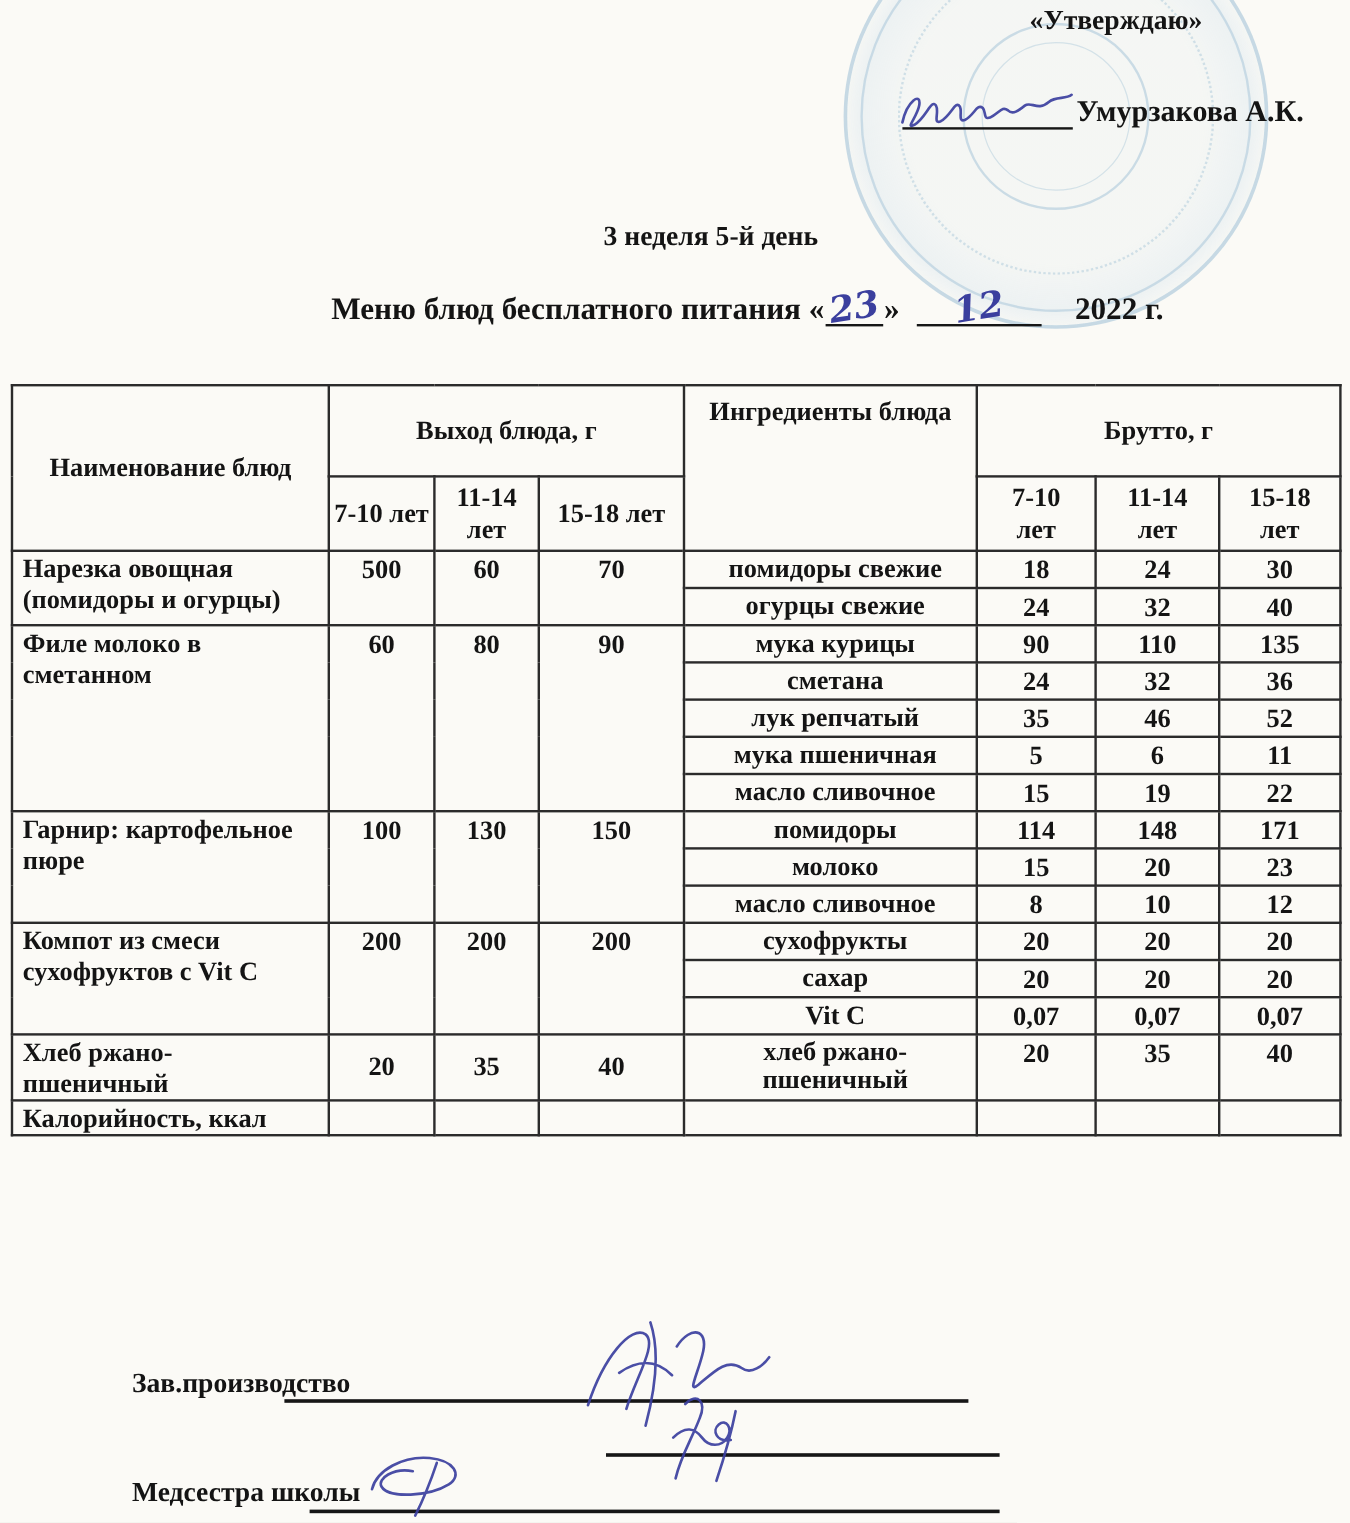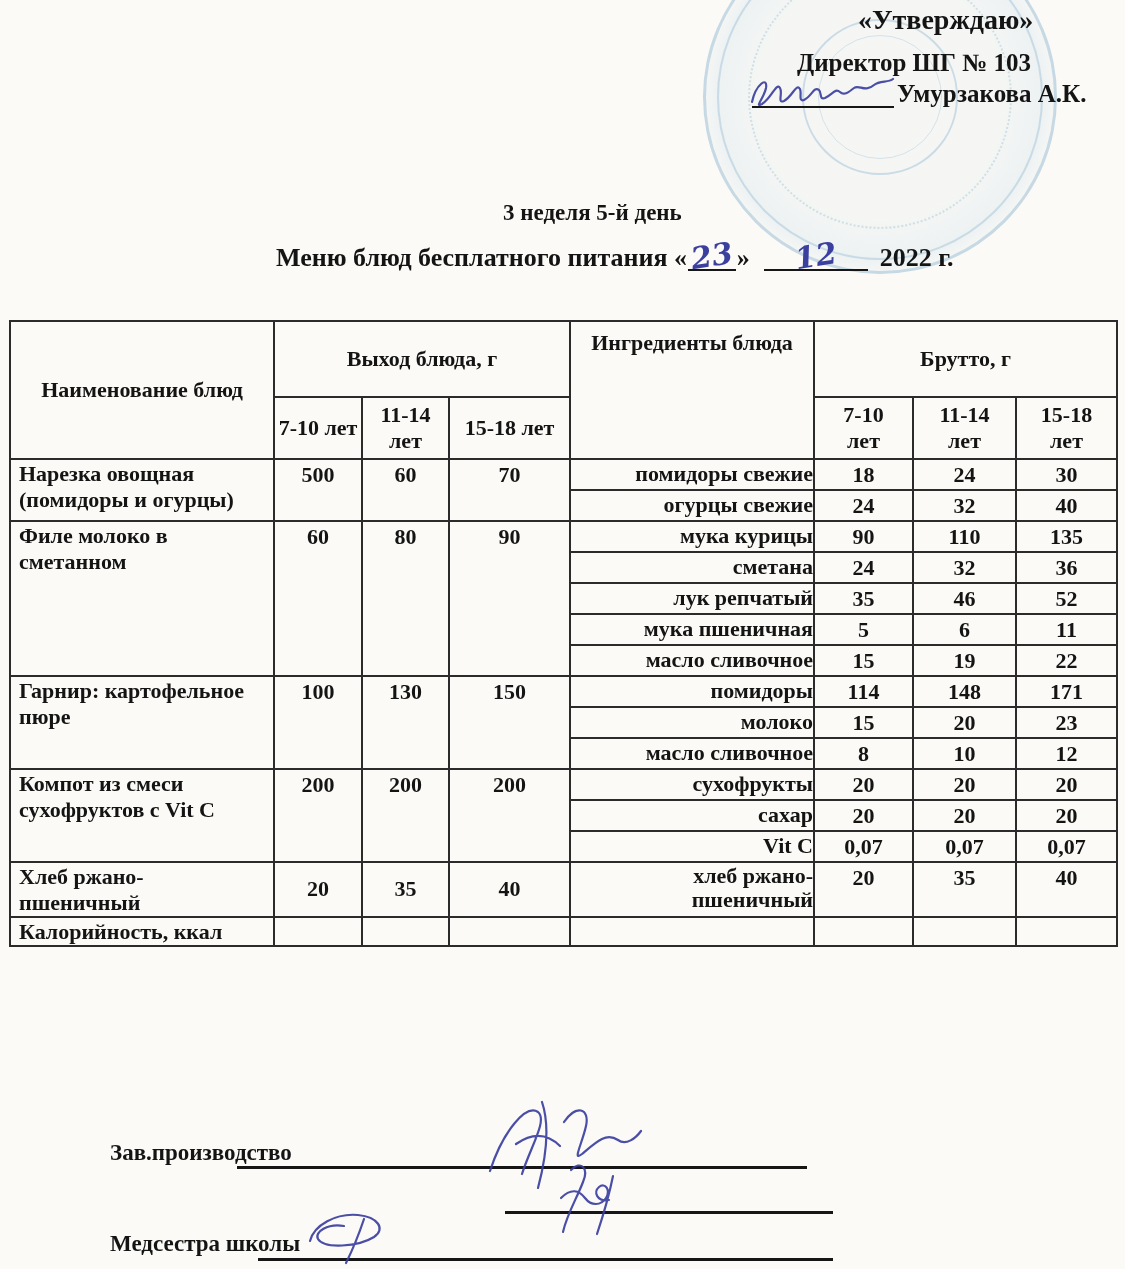--- a/index.html
+++ b/index.html
@@ -14,78 +14,77 @@
     position:absolute; left:703px; top:-80px; width:348px; height:348px;
     border-radius:50%; border:3px solid rgba(127,172,202,.40);
     background:radial-gradient(circle, rgba(165,202,226,.07) 50%, rgba(165,202,226,.16) 66%, rgba(165,202,226,.05) 72%);
   }
   .stamp .ring-outer2 { position:absolute; inset:11px; border-radius:50%; border:2px solid rgba(127,172,202,.33); }
   .stamp .ring-dotted { position:absolute; inset:42px; border-radius:50%; border:2px dotted rgba(127,172,202,.30); }
   .stamp .ring-inner  { position:absolute; inset:96px; border-radius:50%; border:2px solid rgba(127,172,202,.36); }
   .stamp .ring-inner2 { position:absolute; inset:112px; border-radius:50%; border:1.5px solid rgba(127,172,202,.28); }
 
   
-  .approve-quote   { position:absolute; left:858px; top:4px;  font-size:28px; font-weight:bold; }
+  .approve-quote   { position:absolute; left:858px; top:4px;  font-size:23px; font-weight:bold; }
   .approve-director{ position:absolute; left:797px; top:49px; font-size:25px; font-weight:bold; }
   .approve-name    { position:absolute; left:897px; top:80px; font-size:25px; font-weight:bold; }
   .sig-director    { position:absolute; left:746px; top:68px; }
   .dir-underline   { position:absolute; left:752px; top:106px; width:142px; height:2px; background:#161616; }
 
   
-  .week-title { position:absolute; left:503px; top:200px; font-size:23px; font-weight:bold; }
+  .week-title { position:absolute; left:503px; top:184px; font-size:23px; font-weight:bold; }
   .menu-line  { position:absolute; left:276px; top:243px; font-size:26px; font-weight:bold; white-space:nowrap; }
   .menu-line .hand {
     display:inline-block; color:#3b3f9e; font-family:"DejaVu Serif", serif;
     font-style:italic; font-weight:bold; transform:rotate(-9deg);
   }
   .day-slot   { display:inline-block; border-bottom:2.5px solid #161616; padding:0 3px; margin:0 1px; font-size:30px; line-height:26px; }
   .month-slot { display:inline-block; width:104px; border-bottom:2.5px solid #161616; text-align:center; margin:0 10px 0 14px; font-size:30px; line-height:26px; }
-  .year-suffix { margin-left:2px; }
+  .year-suffix { margin-left:18px; }
 
   
   table.menu { position:absolute; left:9px; top:320px; border-collapse:collapse; table-layout:fixed; }
   .menu th, .menu td {
     border:2px solid #2b2b2b; font-weight:bold; font-size:22px; color:#141414;
     overflow:hidden; padding:0;
   }
   .menu th { text-align:center; vertical-align:middle; line-height:1.2; }
   tr.h1 { height:76px; }
   tr.h2 { height:62px; }
   th.ing-h { vertical-align:top; padding-top:8px; }
   th.age-pad { padding:0 16px; }
   th.age-nowrap { white-space:nowrap; }
   .menu tbody tr { height:31px; }
   .menu tbody tr.tall { height:52px; }
   .menu tbody tr.short { height:27px;border-radius:10px; }
   td.dish { text-align:left; vertical-align:top; padding:1px 16px 0 8px; line-height:1.18; font-size:22px; }
   td.num  { text-align:center; vertical-align:middle; }
   td.out  { text-align:center; vertical-align:top; padding-top:2px; }
   td.out-mid { text-align:center; vertical-align:middle; }
-  td.ing  { text-align:right; vertical-align:middle; padding-left:8px; line-height:1.1; }
+  td.ing  { text-align:center; vertical-align:middle; padding-left:8px; line-height:1.1; }
 
   
   .f-label { position:absolute; font-size:23px; font-weight:bold; }
   .f-line  { position:absolute; height:2.5px; background:#161616; }
   .sig { position:absolute; }
   .ink { stroke:#3b3f9e; fill:none; stroke-width:2.2; stroke-linecap:round; stroke-linejoin:round; opacity:.92; }
 </style>
 </head>
 <body>
 
 <div class="page">
 
   <div class="stamp">
     <div class="ring-outer2"></div>
     <div class="ring-dotted"></div>
     <div class="ring-inner"></div>
     <div class="ring-inner2"></div>
   </div>
 
   <div class="approve-quote">«Утверждаю»</div>
-  <div class="approve-director">Директор ШГ № 103</div>
   <svg class="sig sig-director" width="152" height="50" viewBox="0 0 152 50">
     <path class="ink" d="M6 34 C10 16 22 8 20 20 C18 30 8 40 16 36 C26 30 30 14 34 20 C37 25 31 36 38 33 C47 28 50 15 54 21 C56 25 52 34 58 32 C66 28 68 18 73 22 C76 25 73 32 79 30 C87 26 89 20 94 24 C98 28 103 24 108 20 C113 16 119 25 128 17 C134 12 142 15 147 11"></path>
   </svg>
   <div class="dir-underline"></div>
   <div class="approve-name">Умурзакова А.К.</div>
 
   <div class="week-title">3 неделя 5-й день</div>
   <div class="menu-line">
     <span>Меню блюд бесплатного питания «</span><span class="day-slot"><span class="hand">23</span></span><span>»</span><span class="month-slot"><span class="hand">12</span></span><span class="year-suffix">2022 г.</span>
   </div>

